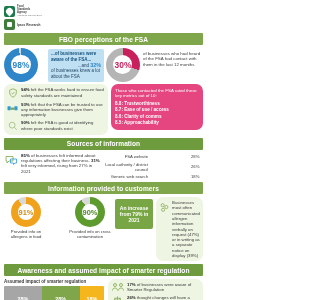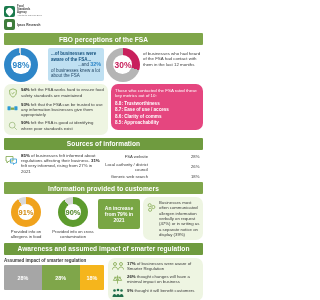--- a/index.html
+++ b/index.html
@@ -54,21 +54,21 @@
     content: ""; position: absolute; border-radius: 50%; background: #fff;
     left: 22%; top: 22%; width: 56%; height: 56%;
   }
   .donut .val {
     position: absolute; inset: 0; display: flex; align-items: center; justify-content: center;
     font-size: 8.4px; font-weight: bold; z-index: 2;
   }
 
   
   .perc { display: flex; gap: 2px; margin-top: 3px; align-items: flex-start; }
-  .perc-left { width: 101px; display: flex; align-items: center; gap: 10px; }
+  .perc-left { width: 101px; display: flex; align-items: flex-end; gap: 10px; }
   .perc-right { width: 98px; display: flex; align-items: flex-start; gap: 3px; }
   .blue-box {
     background: #bfe0f2; border-radius: 2px; padding: 2.5px 3px;
     font-size: 4.5px; line-height: 5.6px; color: #1d3f5e; flex: 1;
   }
   .blue-box b { color: #14507d; }
   .blue-box .hl { color: #2e86c8; font-weight: bold; font-size: 5.4px; }
   .ra { text-align: right; display: block; }
   .plain-note {
     font-size: 4.4px; line-height: 5.4px; color: #3c3c3c; flex: 1; padding-top: 3px;
@@ -99,21 +99,21 @@
   .src-txt b { color: #1f1f1f; }
   .bars { flex: 1; display: flex; flex-direction: column; gap: 2.6px; padding-top: 1px; }
   .bar-row { display: flex; align-items: center; gap: 2.5px; }
   .bar-label { font-size: 4.2px; color: #3a3a3a; text-align: right; width: 44px; flex: none; }
   .bar-track { flex: 1; height: 5.4px; position: relative; }
   .bar-fill { height: 100%; background: #2e9bd6; border-radius: 0.5px; }
   .bar-val { font-size: 4.2px; color: #3a3a3a; width: 12px; flex: none; }
 
   
   .info { display: flex; gap: 3px; margin-top: 3px; align-items: stretch; }
-  .info-donuts { display: flex; gap: 3px; }
+  .info-donuts { display: flex; gap: 20px; }
   .info-d { width: 44px; display: flex; flex-direction: column; align-items: center; }
   .info-cap { font-size: 4.2px; line-height: 5px; color: #3a3a3a; text-align: center; margin-top: 2px; }
   .green-card {
     background: #79a644; color: #fff; border-radius: 2px;
     width: 42px; display: flex; align-items: center; justify-content: center;
     font-size: 5px; line-height: 6.2px; font-weight: bold; text-align: center;
     padding: 3px; height: 30px; margin-top: 2px; align-self: flex-start;
   }
   .allergen-card {
     flex: 1; background: #eef5e2; border-radius: 7px; padding: 3px 3px 3px 2px;

